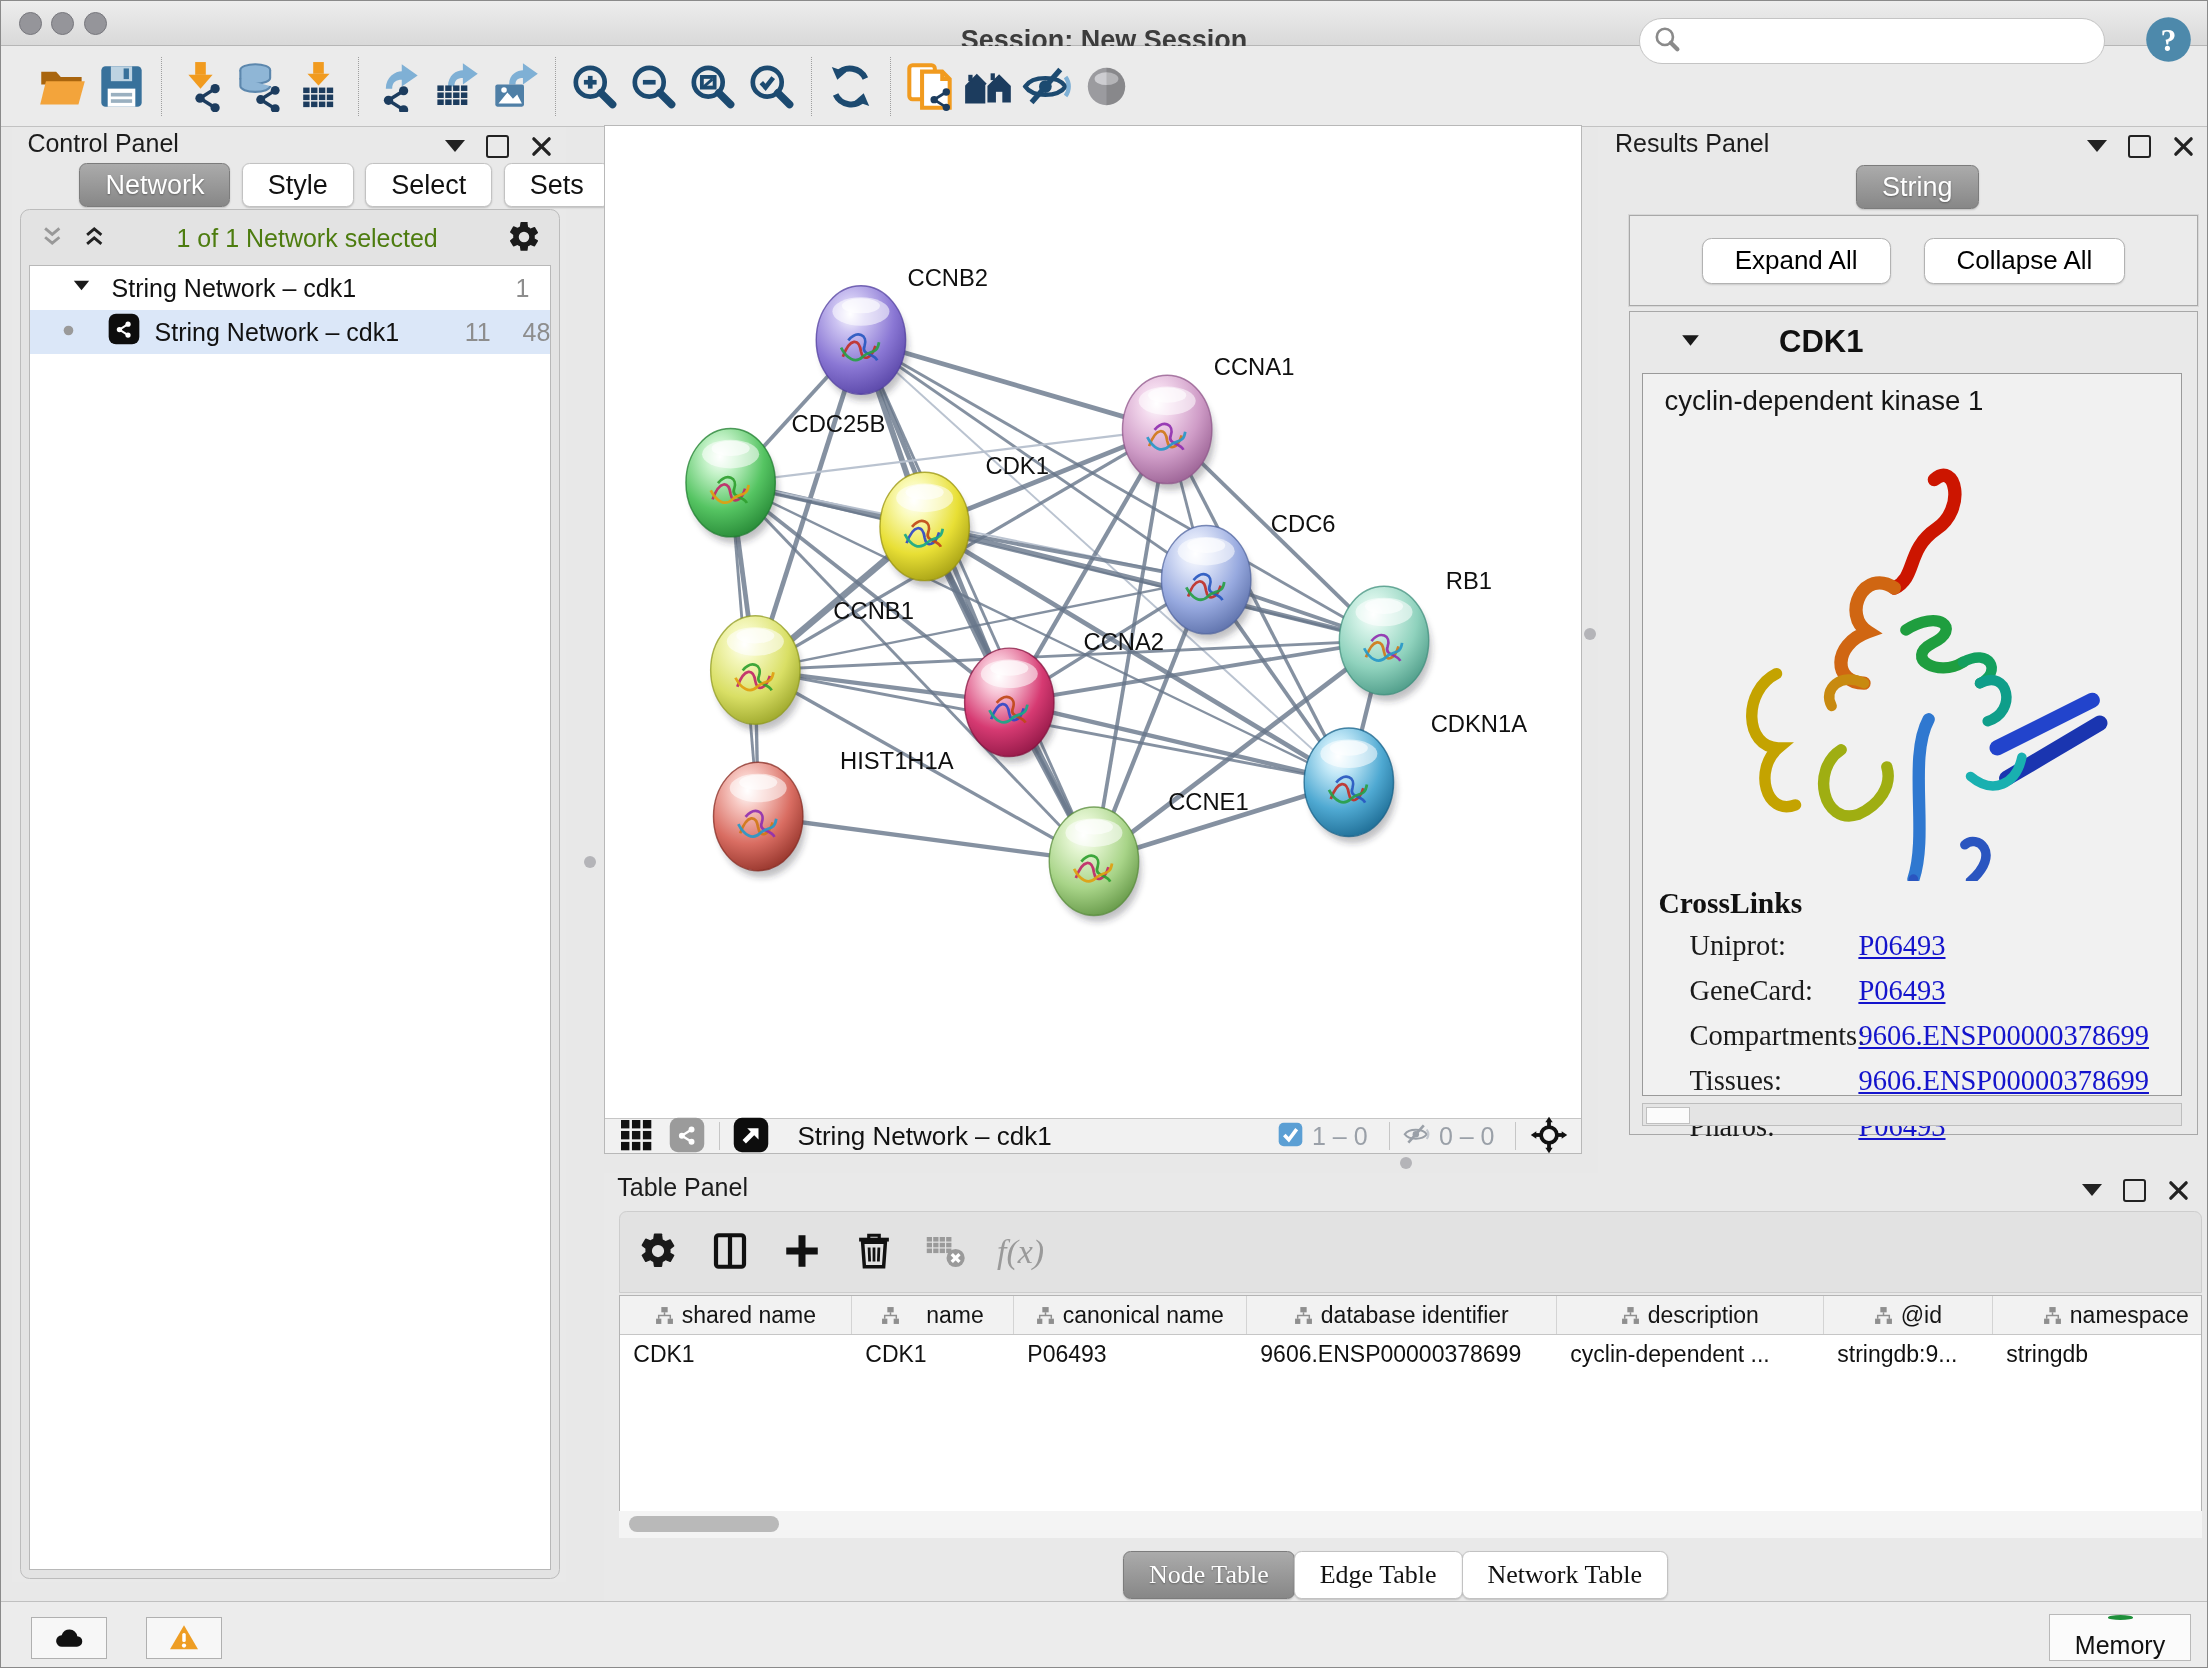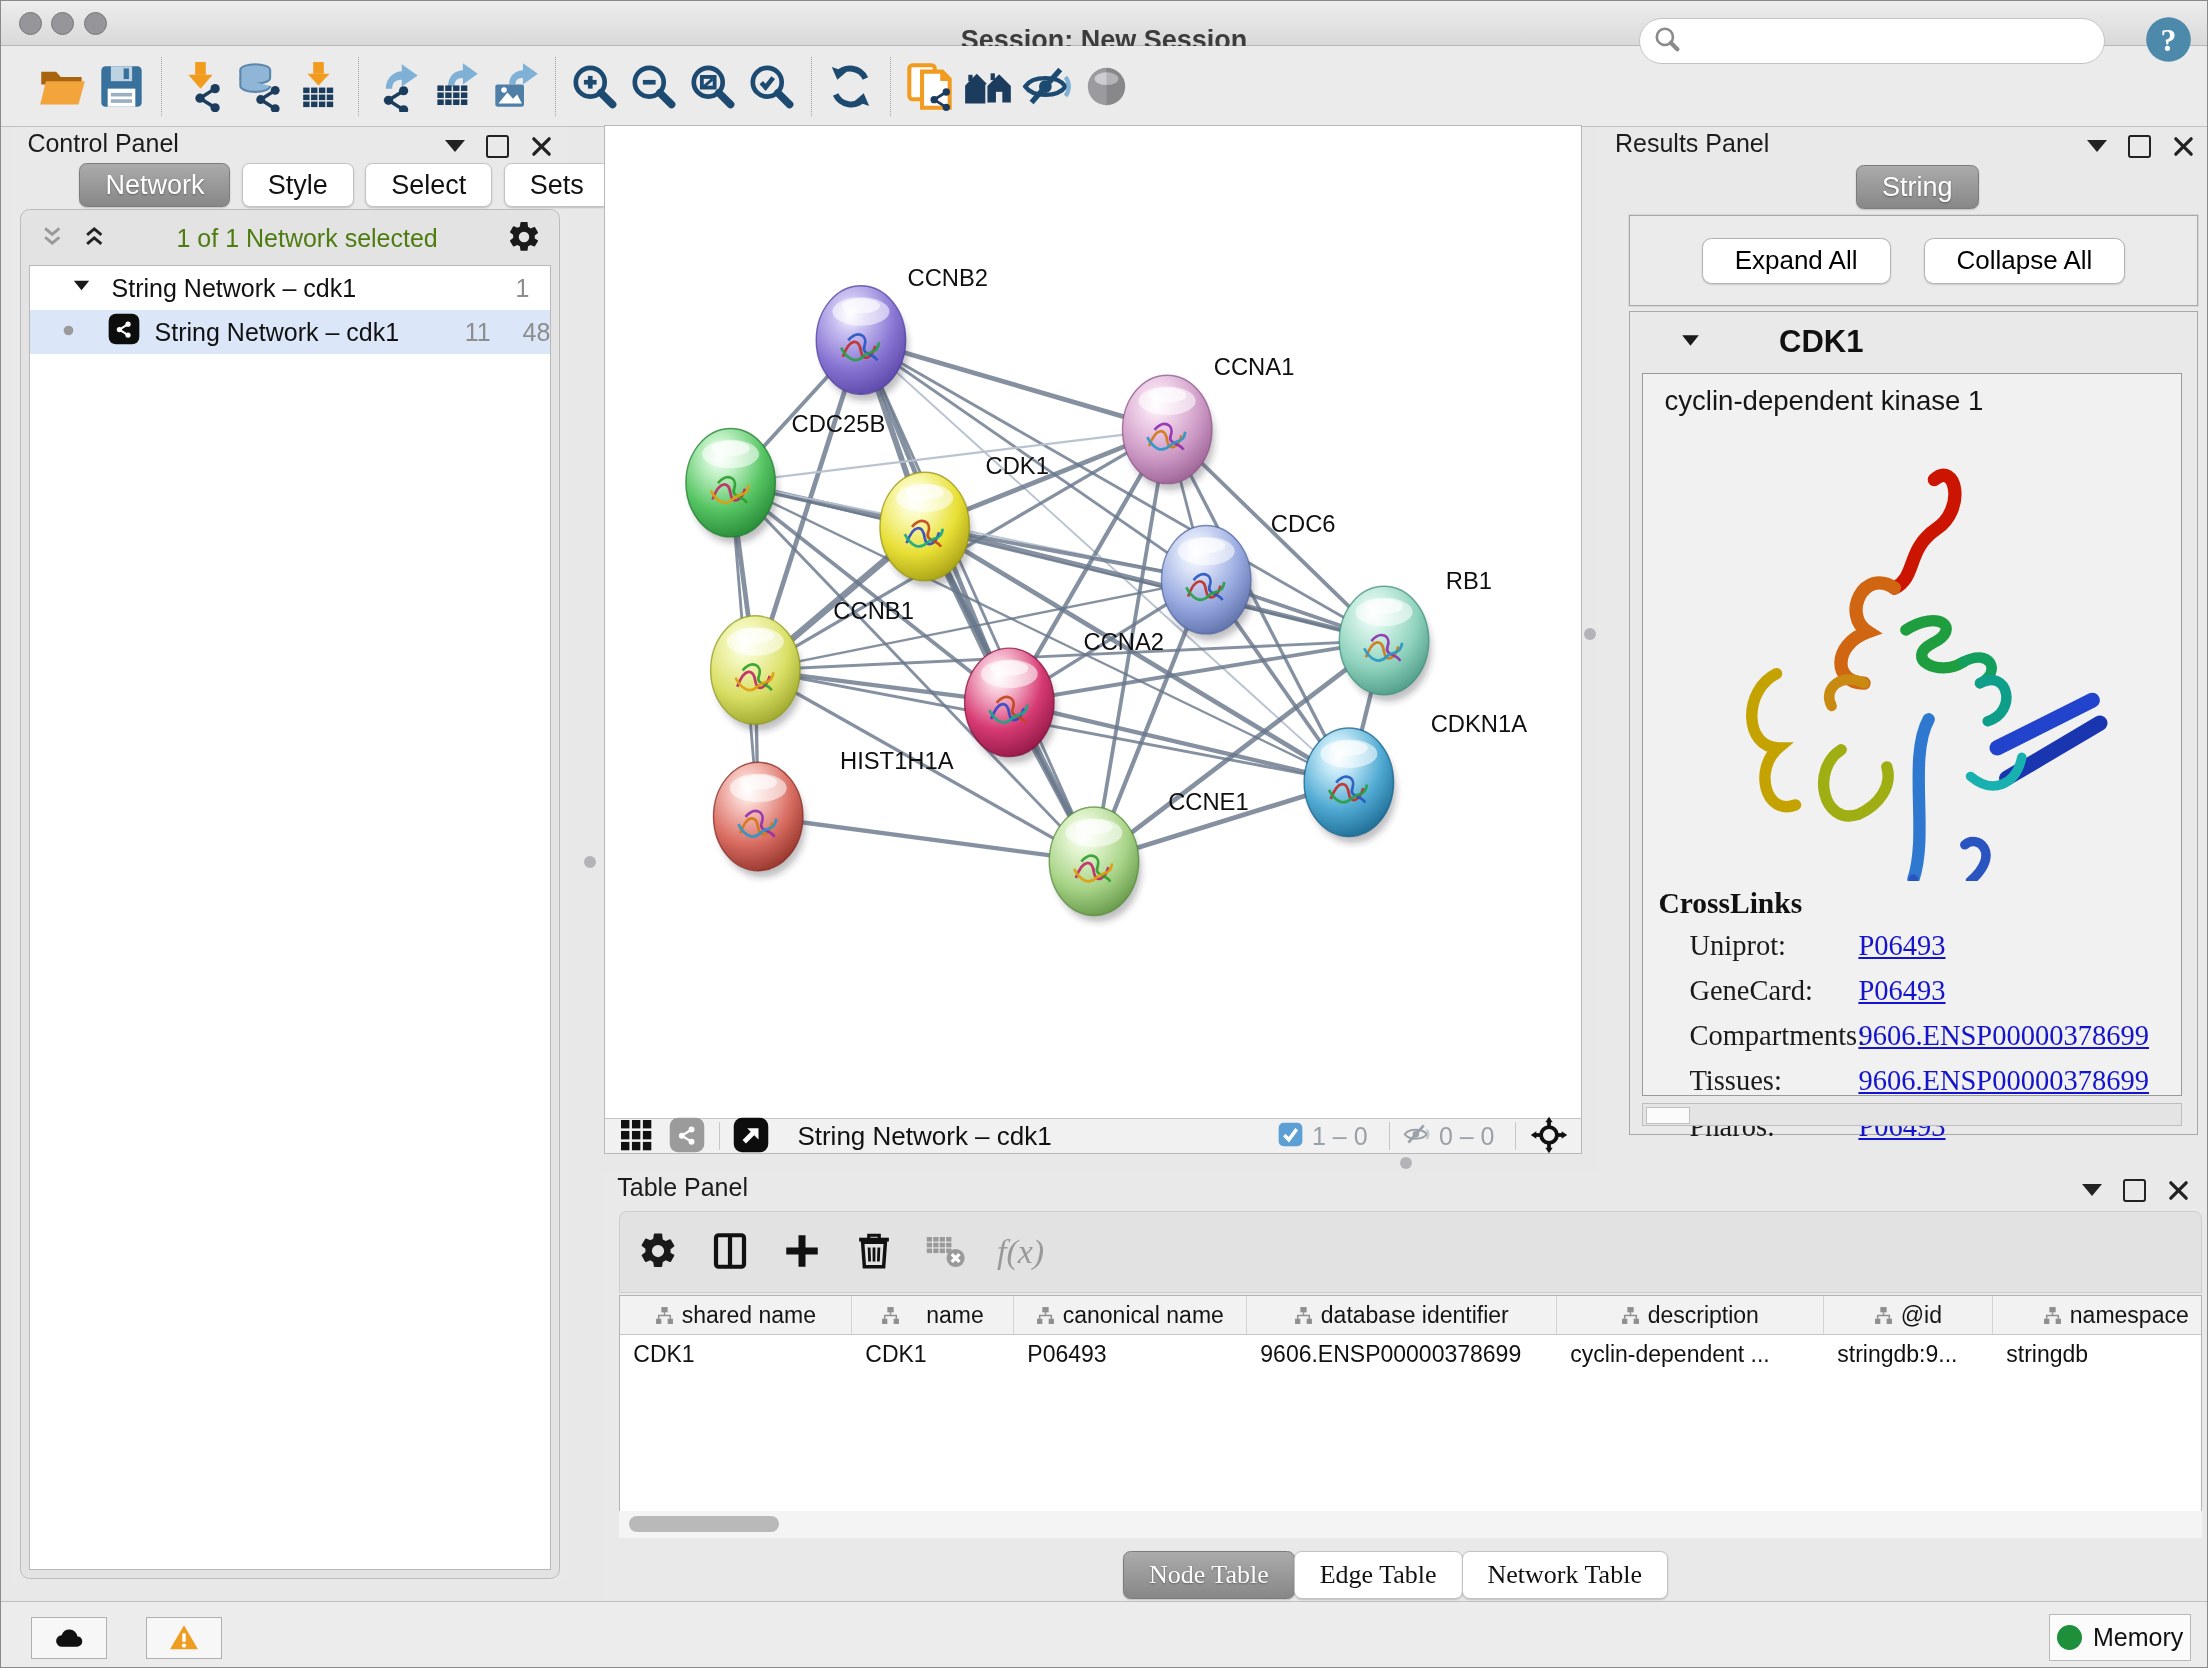--- a/index.html
+++ b/index.html
@@ -85,21 +85,21 @@
       white-space:nowrap;overflow:hidden;}
   .tp-scroll{position:absolute;left:15px;top:338px;width:1583px;height:27px;background:#f4f4f4;}
   .tp-thumb{position:absolute;left:9.5px;top:4.8px;width:150px;height:16px;border-radius:8.6px;background:#b9b9b9;}
   .tp-tabs{position:absolute;left:519px;top:378px;display:flex;}
   .tp-tabs .pill{border-radius:7.6px;margin-right:-1px;font-size:26px;height:46px;font-family:Liberation Serif, serif;}
   
   .statusbar{position:absolute;left:0;top:1600px;width:100%;height:68px;background:#ececec;border-top:1px solid #c0c0c0;}
   .sq-btn{position:absolute;top:15px;width:74px;height:40px;background:#f7f7f7;border:1.9px solid #b0b0b0;
       display:flex;align-items:center;justify-content:center;}
   .membtn{position:absolute;left:2048px;top:12.4px;width:140px;height:45px;background:#fbfbfb;border:1.9px solid #b9b9b9;
-      display:flex;align-items:center;justify-content:center;gap:11.4px;font-size:25px;color:#111;}
+      display:flex;align-items:center;justify-content:center;gap:11.4px;font-size:25px;color:#111;flex-direction:column;}
   .memdot{width:25px;height:25px;border-radius:50%;background:#1e8f3a;}
   .xicon line{stroke:#222;stroke-width:3.4;stroke-linecap:round;}
 </style>
 </head>
 <body>
 
 <div class="app">
 
   <div class="titlebar">
     <span class="tl" style="left:18px"></span>

